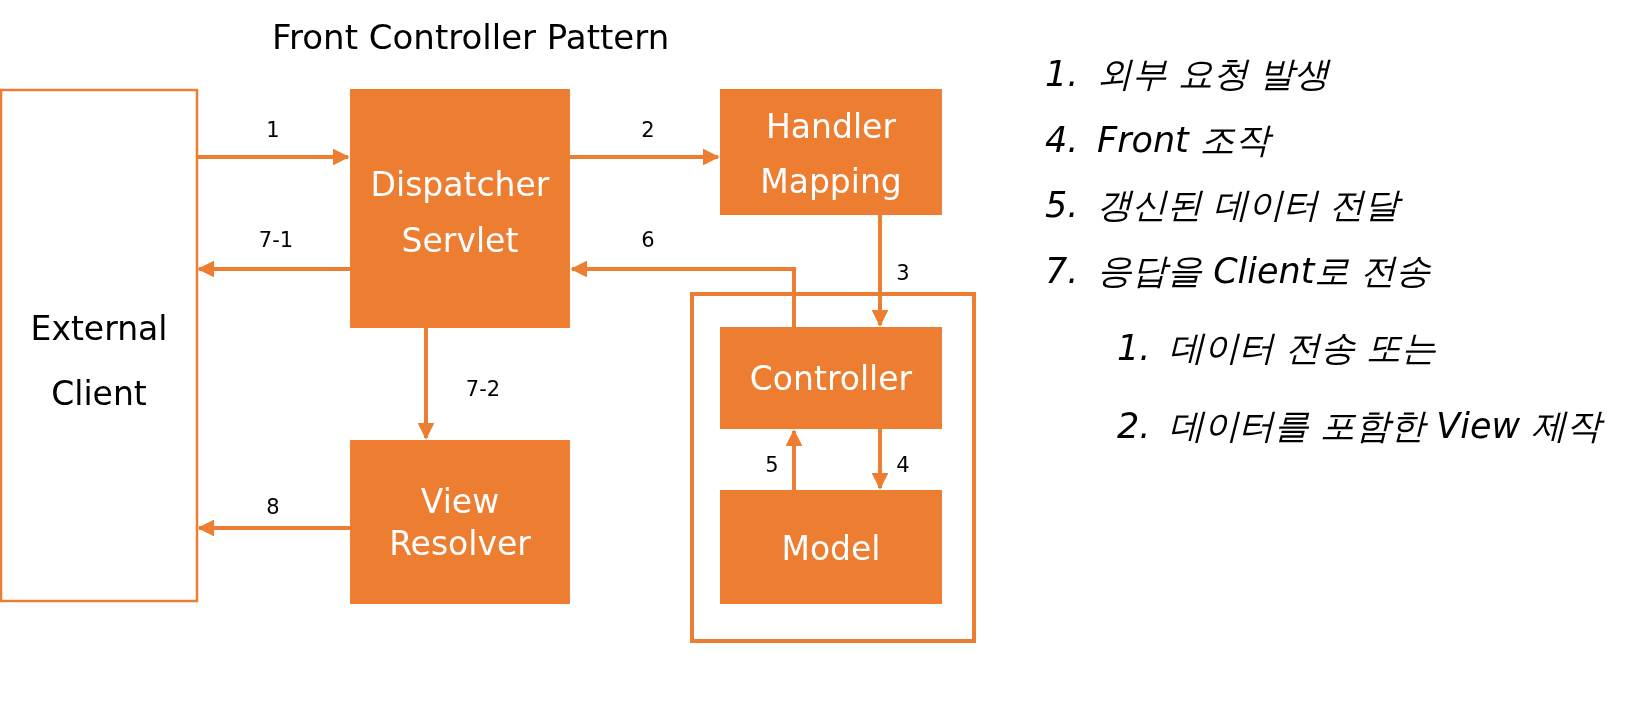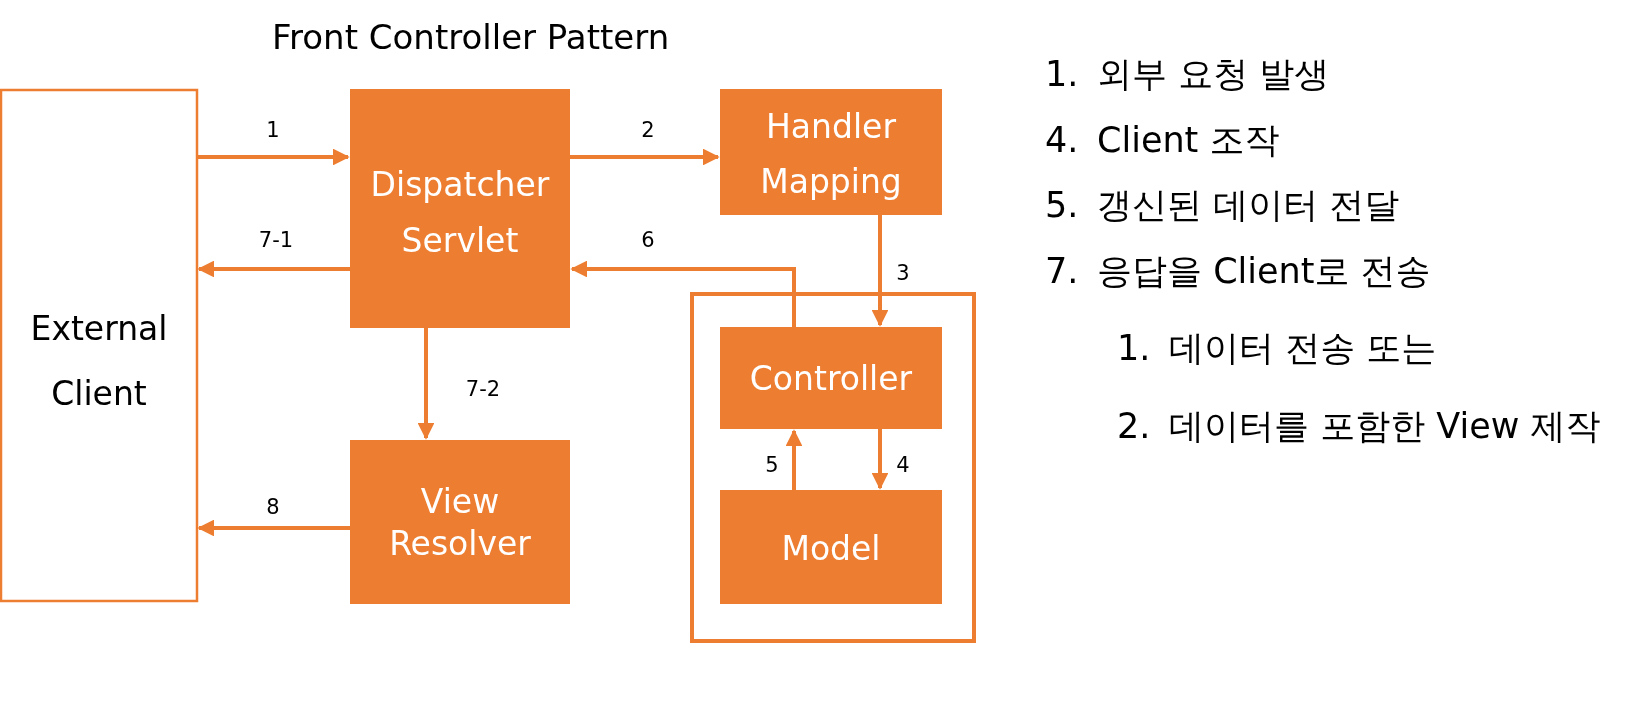--- a/index.html
+++ b/index.html
@@ -5,21 +5,21 @@
   html, body { margin:0; padding:0; background:#ffffff; }
   body { width:1642px; height:706px; position:relative; overflow:hidden;
          font-family:"DejaVu Sans", "Liberation Sans", sans-serif; }
   #diagram { position:absolute; left:0; top:0; }
   .title { font-size:34px; fill:#000; }
   .box-fill { fill:#ED7D31; }
   .box-text { fill:#ffffff; font-size:33px; text-anchor:middle; }
   .client-text { fill:#000; font-size:33px; text-anchor:middle; }
   .step-label { fill:#000; font-size:21px; text-anchor:middle; }
   .legend { position:absolute; left:1045px; top:48px; font-size:35px; color:#000; }
-  .legend-item { height:65.5px; line-height:52px; white-space:nowrap; }
+  .legend-item { height:65.5px; line-height:52px; white-space:nowrap;font-style:italic; }
   .legend-item .num { display:inline-block; width:52px; }
   .legend-item.sub { padding-left:72px;margin-top:12px; }
 </style>
 </head>
 <body>
 
 <svg id="diagram" width="1642" height="706" viewBox="0 0 1642 706">
   <defs>
     <marker id="arrow" viewBox="0 0 10 10" refX="9" refY="5" markerWidth="4.2" markerHeight="4.2" orient="auto-start-reverse">
       <path d="M0,0 L10,5 L0,10 z" fill="#ED7D31"></path>
@@ -82,18 +82,18 @@
   <text class="step-label" x="648" y="247">6</text>
   <text class="step-label" x="903" y="280">3</text>
   <text class="step-label" x="483" y="396">7-2</text>
   <text class="step-label" x="772" y="472">5</text>
   <text class="step-label" x="903" y="472">4</text>
   <text class="step-label" x="273" y="514">8</text>
 </svg>
 
 <div class="legend">
   <div class="legend-item"><span class="num">1.</span><span>외부 요청 발생</span></div>
-  <div class="legend-item"><span class="num">4.</span><span>Client 조작</span></div>
+  <div class="legend-item"><span class="num">4.</span><span>Front 조작</span></div>
   <div class="legend-item"><span class="num">5.</span><span>갱신된 데이터 전달</span></div>
   <div class="legend-item"><span class="num">7.</span><span>응답을 Client로 전송</span></div>
   <div class="legend-item sub"><span class="num">1.</span><span>데이터 전송 또는</span></div>
   <div class="legend-item sub"><span class="num">2.</span><span>데이터를 포함한 View 제작</span></div>
 </div>
 
 </body></html>

